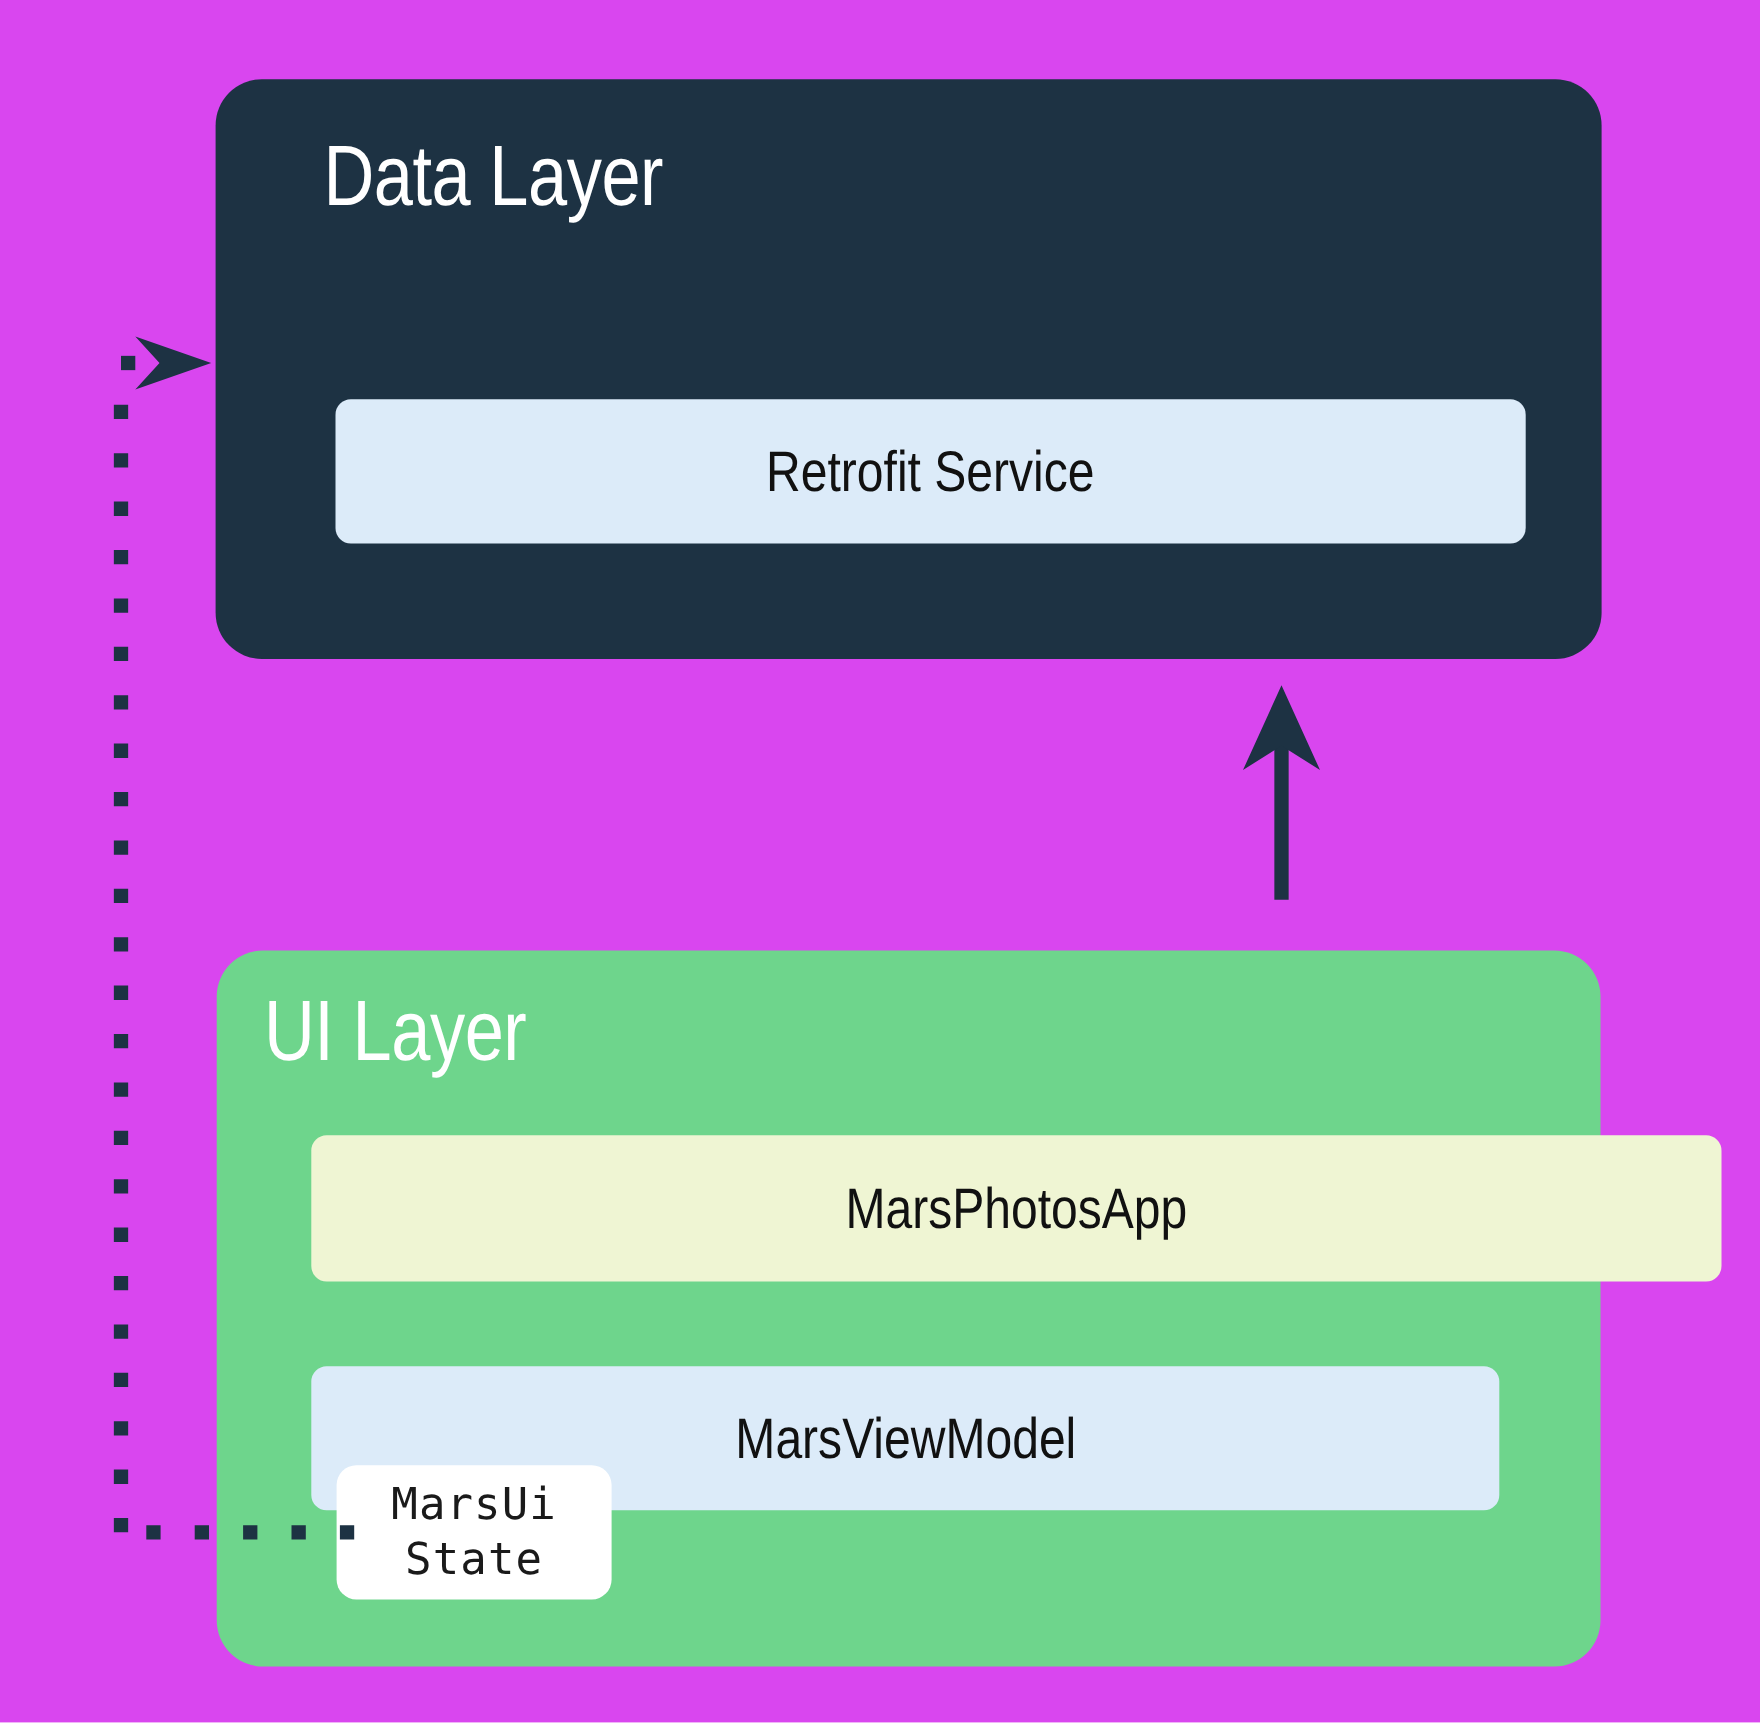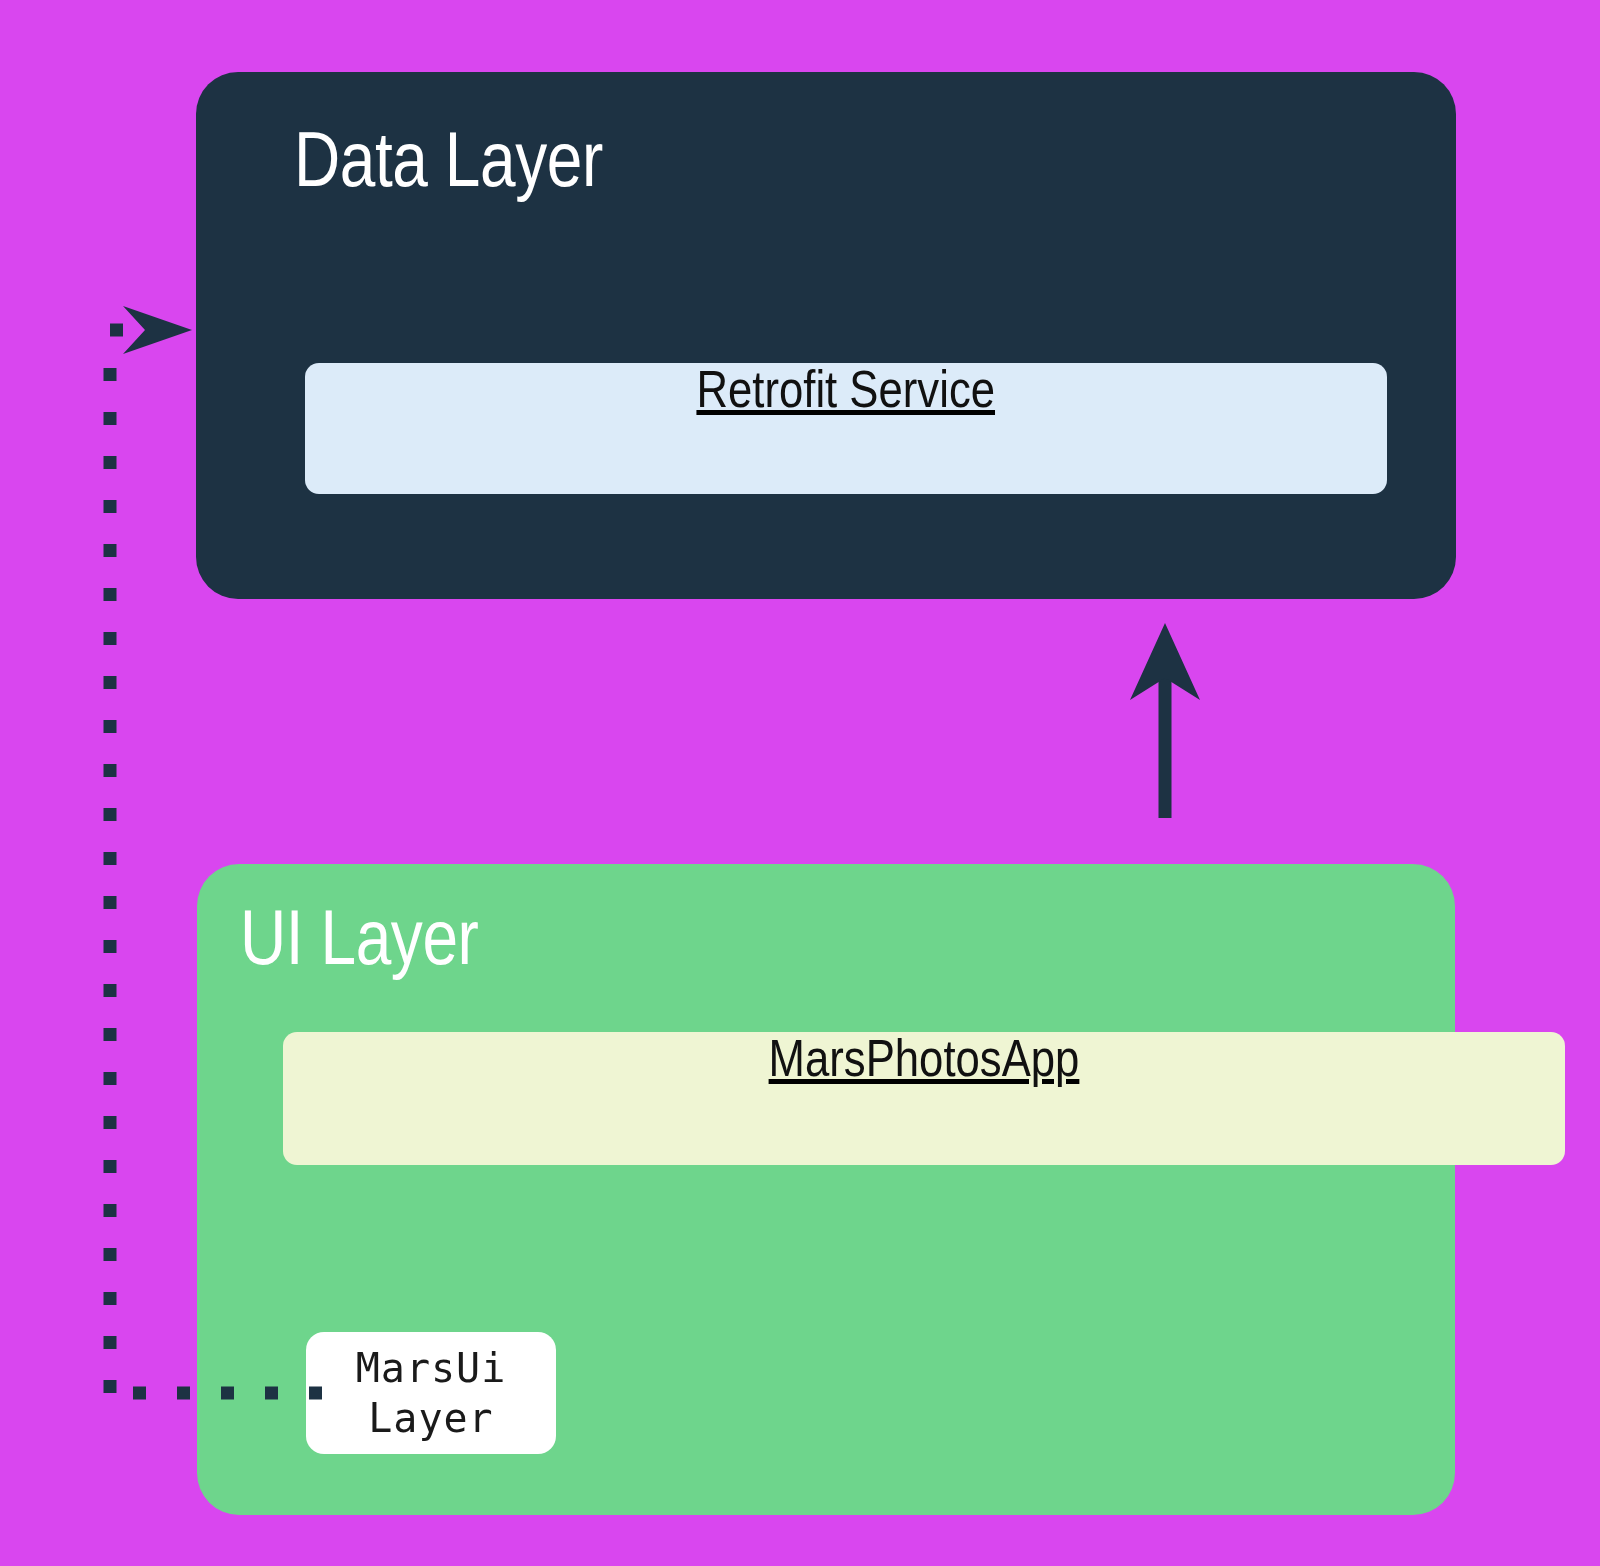--- a/index.html
+++ b/index.html
@@ -58,24 +58,23 @@
   #ui-layer-title {
     left: 240px;
     top: 898px;
   }
 
   
   .chip {
     position: absolute;
     border-radius: 14px;
     display: flex;
-    align-items: flex-start;
+    align-items: center;
     justify-content: center;
     box-sizing: border-box;
-    text-decoration: underline;
   }
   .chip-label {
     font-family: "Liberation Sans Narrow", "Liberation Sans", sans-serif;
     font-size: 52px;
     font-weight: 400;
     color: #111111;
     white-space: nowrap;
     transform: scaleX(0.84);
     line-height: 1;
   }
@@ -146,24 +145,27 @@
     <span class="chip-label">Retrofit Service</span>
   </div>
 
   <div class="layer-box" id="ui-layer-box"></div>
   <div class="layer-title" id="ui-layer-title">UI Layer</div>
 
   <div class="chip" id="mars-photos-app-chip">
     <span class="chip-label">MarsPhotosApp</span>
   </div>
 
+  <div class="chip" id="mars-view-model-chip">
+    <span class="chip-label">MarsViewModel</span>
+  </div>
 
   <div id="mars-ui-state-tag">
     <span class="mono-line">MarsUi</span>
-    <span class="mono-line">Layer</span>
+    <span class="mono-line">State</span>
   </div>
 
   <svg id="arrow-layer" viewBox="0 0 1600 1566">
 
     <g>
       <line x1="1165" y1="818" x2="1165" y2="660" stroke="#1d3243" stroke-width="13" stroke-linecap="butt"></line>
       <path d="M 1165 623 L 1200 700 L 1165 678 L 1130 700 Z" fill="#1d3243"></path>
     </g>
 
     <g>

